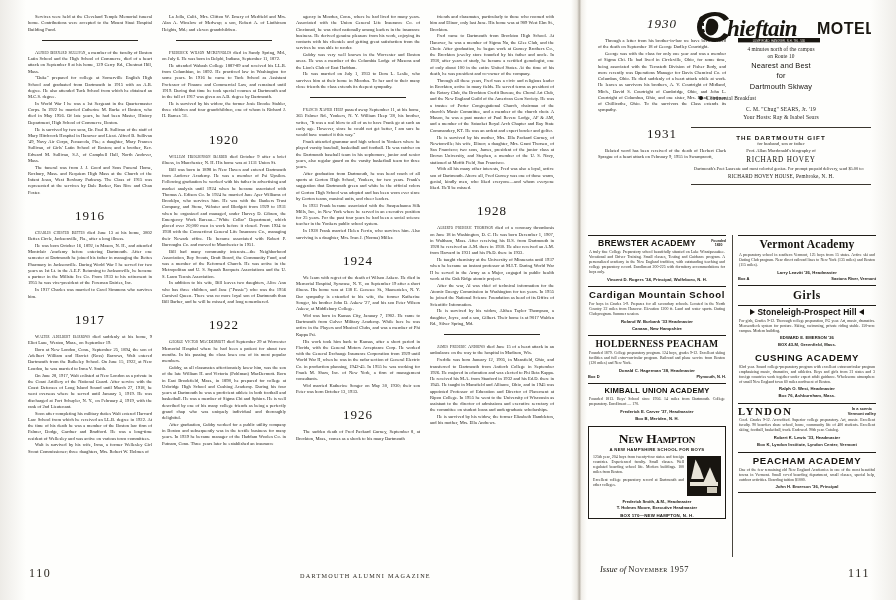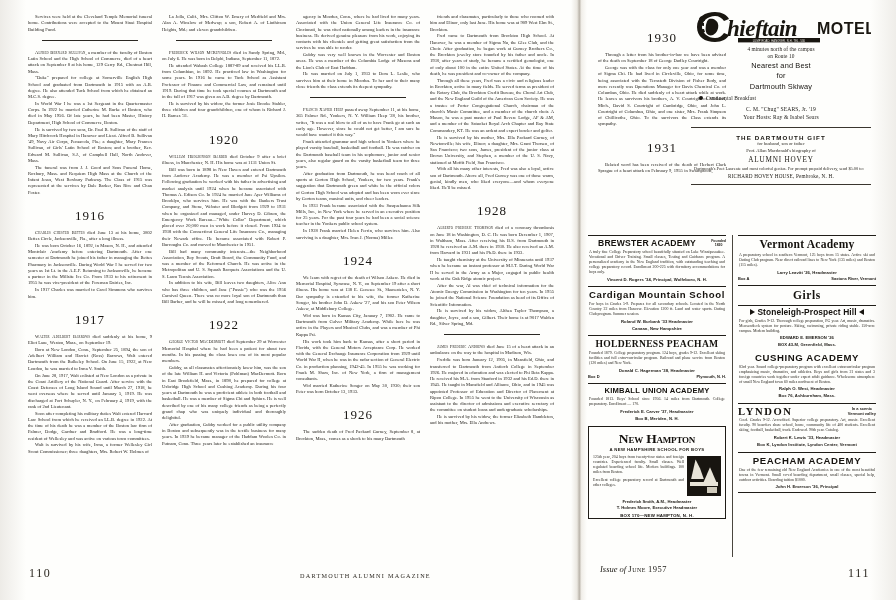--- a/index.html
+++ b/index.html
@@ -536,21 +536,21 @@
     <p class="body">He taught chemistry at the University of Minnesota until 1937 when he became an instant professor at M.I.T. During World War II he served in the Army as a Major, engaged in public health work at the Oak Ridge atomic project.</p>
     <p class="body">After the war, Al was chief of technical information for the Atomic Energy Commission in Washington for ten years. In 1955 he joined the National Science Foundation as head of its Office of Scientific Information.</p>
     <p class="body">He is survived by his widow, Althea Taylor Thompson, a daughter, Joyce, and a son, Gilbert. Their home is at 9017 Walden Rd., Silver Spring, Md.</p>
     <hr class="rule short">
     <p class="body"><span class="sc">James Frederic Andrews</span><span> died June 15 of a heart attack in an ambulance on the way to the hospital in Madison, Wis.</span></p>
     <p class="body">Freddie was born January 12, 1905, in Mansfield, Ohio, and transferred to Dartmouth from Antioch College in September 1926. He majored in education and was elected to Phi Beta Kappa. He received his M.A. from Stanford in 1932 and his Ed.D. there in 1945. He taught in Mansfield and Alliance, Ohio, and in 1945 was appointed Professor of Education and Director of Placement at Ripon College. In 1955 he went to the University of Wisconsin as assistant to the director of admissions and executive secretary of the committee on student loans and undergraduate scholarships.</p>
     <p class="body">He is survived by his widow, the former Elizabeth Hambleton, and his mother, Mrs. Ella Andrews.</p>
   </div>
 
   <div class="col scanblur" style="left:598px; width:128px;">
-    <div class="year" style="margin-top:16px;">1930</div>
+    <div class="year" style="margin-top:2px;font-style:italic;">1930</div>
     <p class="body noind" style="text-indent:7px;"><span>Through a letter from his brother-in-law we have been advised of the death on September 18 of George Dudley Courtright.</span></p>
     <p class="body">George was with the class for only one year and was a member of Sigma Chi. He had lived in Circleville, Ohio, for some time, being associated with the Ternstedt Division of Fisher Body, and more recently was Operations Manager for Davis Chemical Co. of Columbus, Ohio. He died suddenly of a heart attack while at work. He leaves as survivors his brothers, A. V. Courtright of Midland, Mich., David S. Courtright of Cambridge, Ohio, and John L. Courtright of Columbus, Ohio, and one sister, Mrs. Frank Simpson of Chillicothe, Ohio. To the survivors the Class extends its sympathy.</p>
 
     <div class="year">1931</div>
     <p class="body">Belated word has been received of the death of Herbert Clark Sprague of a heart attack on February 9, 1955 in Swampscott,</p>
   </div>
 
   <div class="motel scanblur">
     <div class="motel-logo">
       <svg width="180" height="34" viewBox="0 0 180 34">
@@ -581,21 +581,21 @@
     <div class="motel-bullet"><span class="dot"></span><span>Continental Breakfast</span></div>
     <div class="motel-host">C. M. "Chug" SEARS, Jr. '19</div>
     <div class="motel-host" style="margin-top:0;">Your Hosts: Ray &amp; Isabel Sears</div>
 
     <div class="ad-hr-thin" style="margin-top:6px;"></div>
 
     <div class="gift">
       <div class="gift-title">THE DARTMOUTH GIFT</div>
       <div class="gift-sub">for husband, son or father</div>
       <div class="gift-sub">Prof. Allan Macdonald's biography of</div>
-      <div class="gift-name">ALUMNI HOVEY</div>
+      <div class="gift-name">RICHARD HOVEY</div>
       <div class="gift-blurb">Dartmouth's Poet Laureate and most colorful genius. For prompt prepaid delivery, send $5.00 to:</div>
       <div class="gift-addr">RICHARD HOVEY HOUSE, Pembroke, N. H.</div>
     </div>
     <div class="ad-hr-thin" style="margin-top:5px;"></div>
   </div>
 
 
   <div class="dircols scanblur">
     <div class="dircol-sep"></div>
 
@@ -721,19 +721,19 @@
         <div class="sch-head">John H. Emerson '36, Principal</div>
         <div class="sch-rule-bot"></div>
       </div>
     </div>
   </div>
 
   <div class="folio folio-left scanblur">110</div>
   <div class="runhead scanblur">DARTMOUTH ALUMNI MAGAZINE</div>
   <div class="runhead-right scanblur">
     <span>Issue of</span>
-    <span class="sc2">June</span>
+    <span class="sc2">November</span>
     <span class="sc2">1957</span>
   </div>
   <div class="folio folio-right scanblur">111</div>
 
   <div class="gutter"></div>
 </div>
 
 </body></html>

